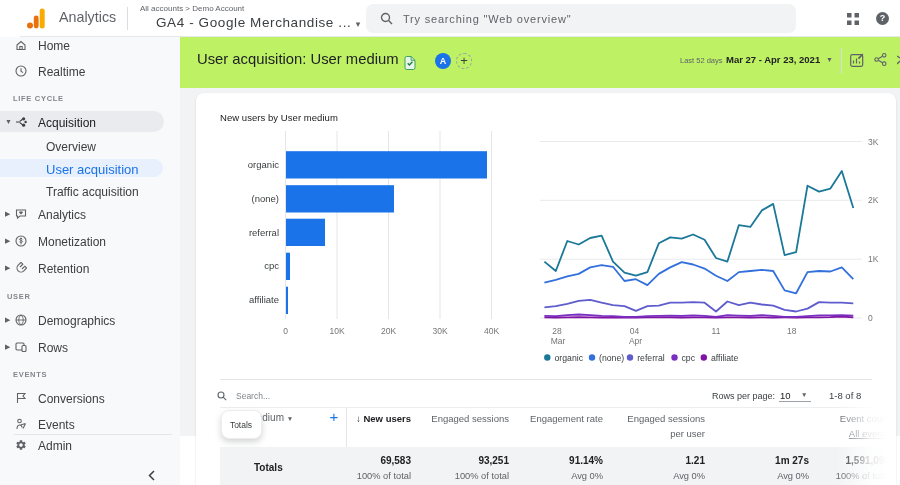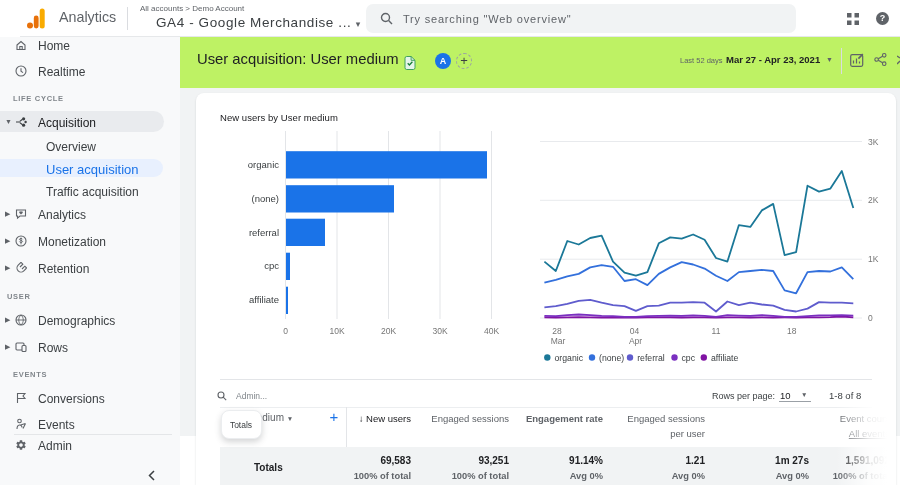--- a/index.html
+++ b/index.html
@@ -22,23 +22,23 @@
 .sicon { position:absolute; left:15px; width:12px; height:12px; }
 .arr { position:absolute; left:5px; font-size:7px; color:#5f6368; }
 
 #rephead { position:absolute; left:180px; top:37px; width:720px; height:51px; background:#bef264; z-index:5; }
 #rtitle { position:absolute; left:17px; top:14px; font-size:14.8px; color:#202124; }
 
 #content { position:absolute; left:180px; top:88px; width:720px; height:348px; background:#f1f3f4; }
 #card { position:absolute; left:16px; top:5px; width:700px; height:392px; background:#fff; border-radius:8px 8px 0 0; box-shadow:0 1px 2px rgba(60,64,67,.18); overflow:hidden; }
 .ctitle { position:absolute; font-size:9.5px; color:#202124; letter-spacing:0.05px; }
 .t-hdr { position:absolute; font-size:9.5px; color:#5f6368; text-align:right; line-height:15px; }
-.t-hdr b { color:#202124; font-weight:normal;margin-top:48px; }
+.t-hdr b { color:#202124; font-weight:bold;margin-top:48px; }
 .t-val { position:absolute; text-align:right; font-size:10px; color:#202124; font-weight:bold; line-height:15px;}
-.t-sub { font-size:9.3px; color:#5f6368; font-weight:bold; }
+.t-sub { font-size:9.3px; color:#5f6368; font-weight:normal; }
 #tooltip { position:absolute; left:24.5px; top:317px; width:41px; height:29px; background:#fff; border:1px solid #ebedef; border-radius:8px; box-shadow:0 3px 6px rgba(60,64,67,.22); z-index:8; text-align:center; line-height:28px; font-size:8.5px; color:#3c4043; }
 </style>
 </head>
 <body>
 
 <div id="topbar">
   <svg class="abs" style="left:7px;top:7.5px" width="18" height="21" viewBox="0 0 18 21">
     <rect x="12.7" y="0.5" width="5" height="20" rx="2.5" fill="#f9ab00"></rect>
     <rect x="6.8" y="7.5" width="4.8" height="13" rx="2.4" fill="#e8710a"></rect>
     <circle cx="3" cy="17.5" r="3" fill="#e8710a"></circle>
@@ -263,32 +263,32 @@
           <text x="515" y="267.5">affiliate</text>
     </g>
   </svg>
 
   <div class="abs" style="left:24px;top:286px;width:652px;height:1px;background:#e3e5e8"></div>
 
   <svg class="abs" style="left:21px;top:298px" width="10" height="10" viewBox="0 0 10 10">
         <circle cx="4" cy="4" r="3" fill="none" stroke="#5f6368" stroke-width="1.1"></circle>
         <line x1="6.2" y1="6.2" x2="9.2" y2="9.2" stroke="#5f6368" stroke-width="1.1"></line>
       </svg>
-  <div class="abs" style="left:40px;top:298px;font-size:8.5px;color:#80868b;">Admin...</div>
+  <div class="abs" style="left:40px;top:298px;font-size:8.5px;color:#80868b;">Search...</div>
   <div class="abs" style="left:516px;top:297.5px;font-size:9px;color:#3c4043;">Rows per page:</div>
   <div class="abs" style="left:584px;top:297px;font-size:9.5px;color:#202124;">10</div>
   <div class="abs" style="left:583px;top:308px;width:32px;height:1px;background:#9aa0a6"></div>
   <div class="abs" style="left:605px;top:298px;font-size:6.5px;color:#5f6368;">▼</div>
   <div class="abs" style="left:633px;top:297px;font-size:9.5px;color:#3c4043;">1-8 of 8</div>
 
   <div class="abs" style="left:28.5px;top:317px;font-size:10px;color:#5f6368;line-height:15px;">User medium <span style="font-size:6.5px">▼</span></div>
   <div class="abs" style="left:133.5px;top:314.5px;font-size:15px;color:#1a73e8;">+</div>
   <div class="t-hdr" style="left:135px;top:317.5px;width:80px;"><b>↓ New users</b></div>
   <div class="t-hdr" style="left:223px;top:317.5px;width:90px;">Engaged sessions</div>
-  <div class="t-hdr" style="left:317px;top:317.5px;width:90px;font-weight:bold;">Engagement rate</div>
+  <div class="t-hdr" style="left:317px;top:317.5px;width:90px;">Engagement rate</div>
   <div class="t-hdr" style="left:419px;top:317.5px;width:90px;">Engaged sessions<br>per user</div>
   <div class="t-hdr" style="left:614px;top:317.5px;width:80px;">Event count<br><span style="color:#5f6368;text-decoration:underline;">All events</span></div>
 
   <div class="abs" style="left:24px;top:313.5px;width:652px;height:1px;background:#eceef0"></div>
   <div class="abs" style="left:149.5px;top:313.5px;width:1px;height:78.5px;background:#e3e5e8"></div>
 
   <div class="abs" style="left:24px;top:353.5px;width:676px;height:38.5px;background:#f1f3f4;"></div>
   <div class="abs" style="left:58px;top:369px;font-size:10px;color:#202124;font-weight:bold;">Totals</div>
   <div class="t-val" style="left:135px;top:360px;width:80px;">69,583<br><span class="t-sub">100% of total</span></div>
   <div class="t-val" style="left:233px;top:360px;width:80px;">93,251<br><span class="t-sub">100% of total</span></div>

